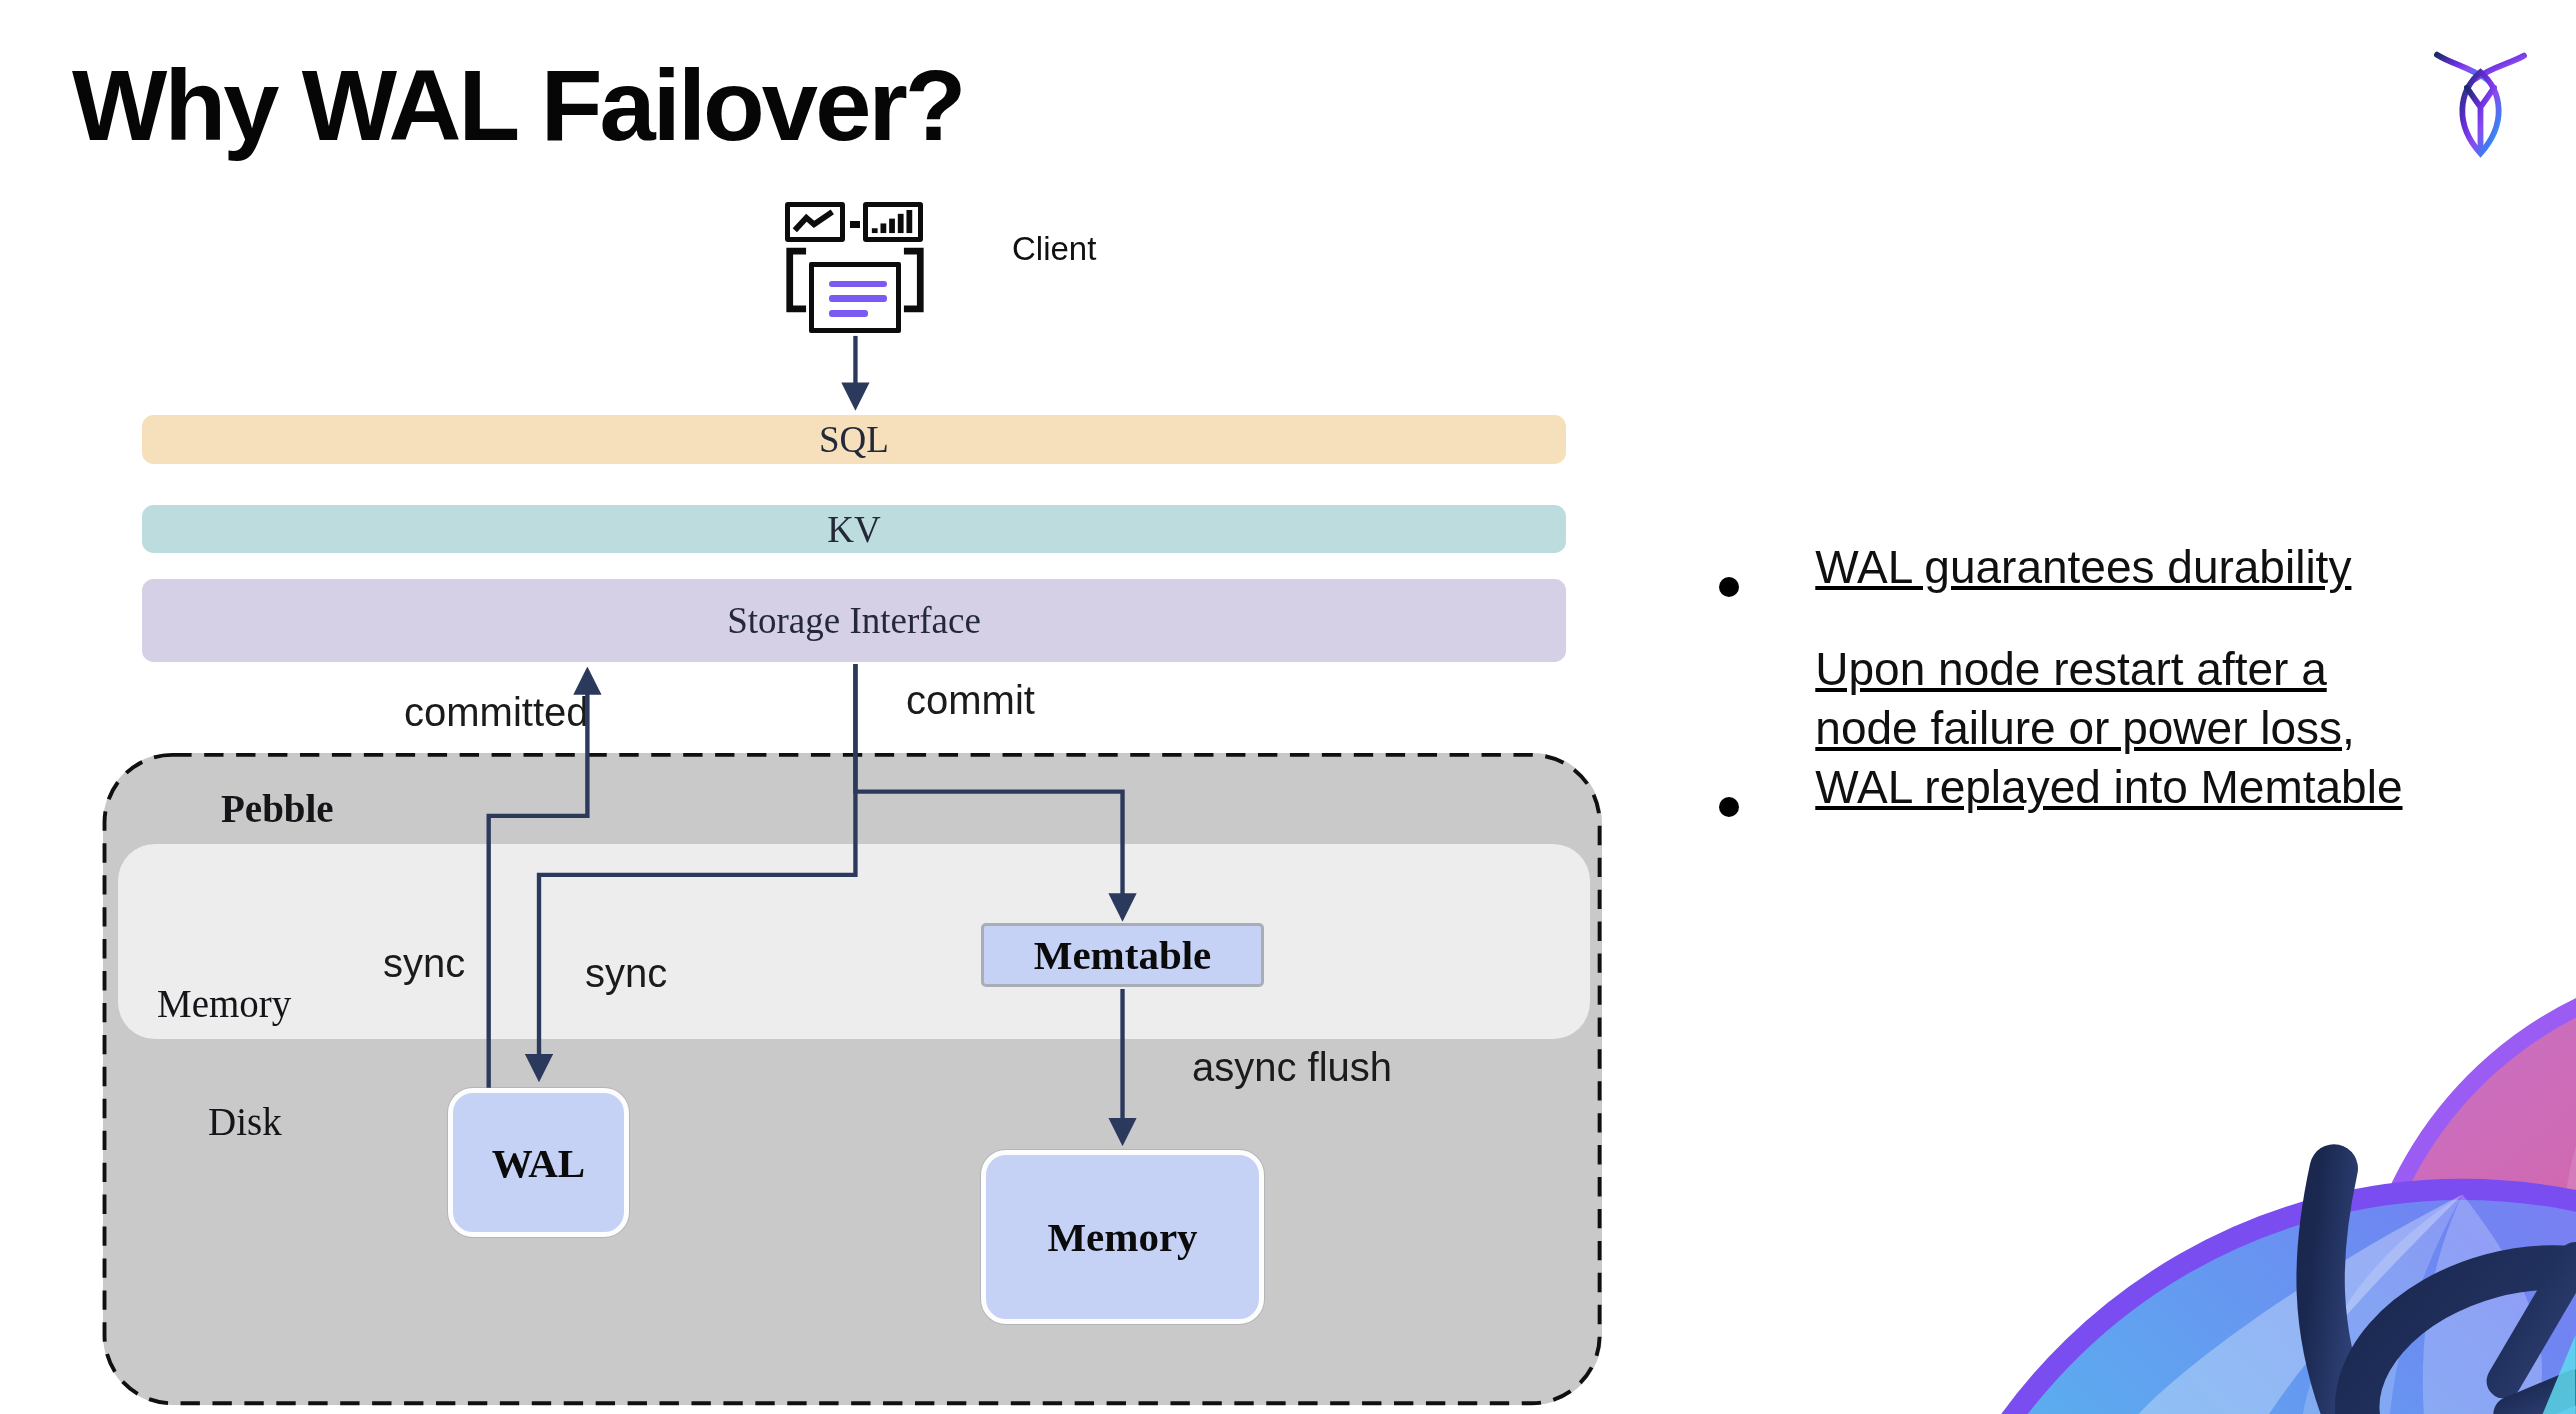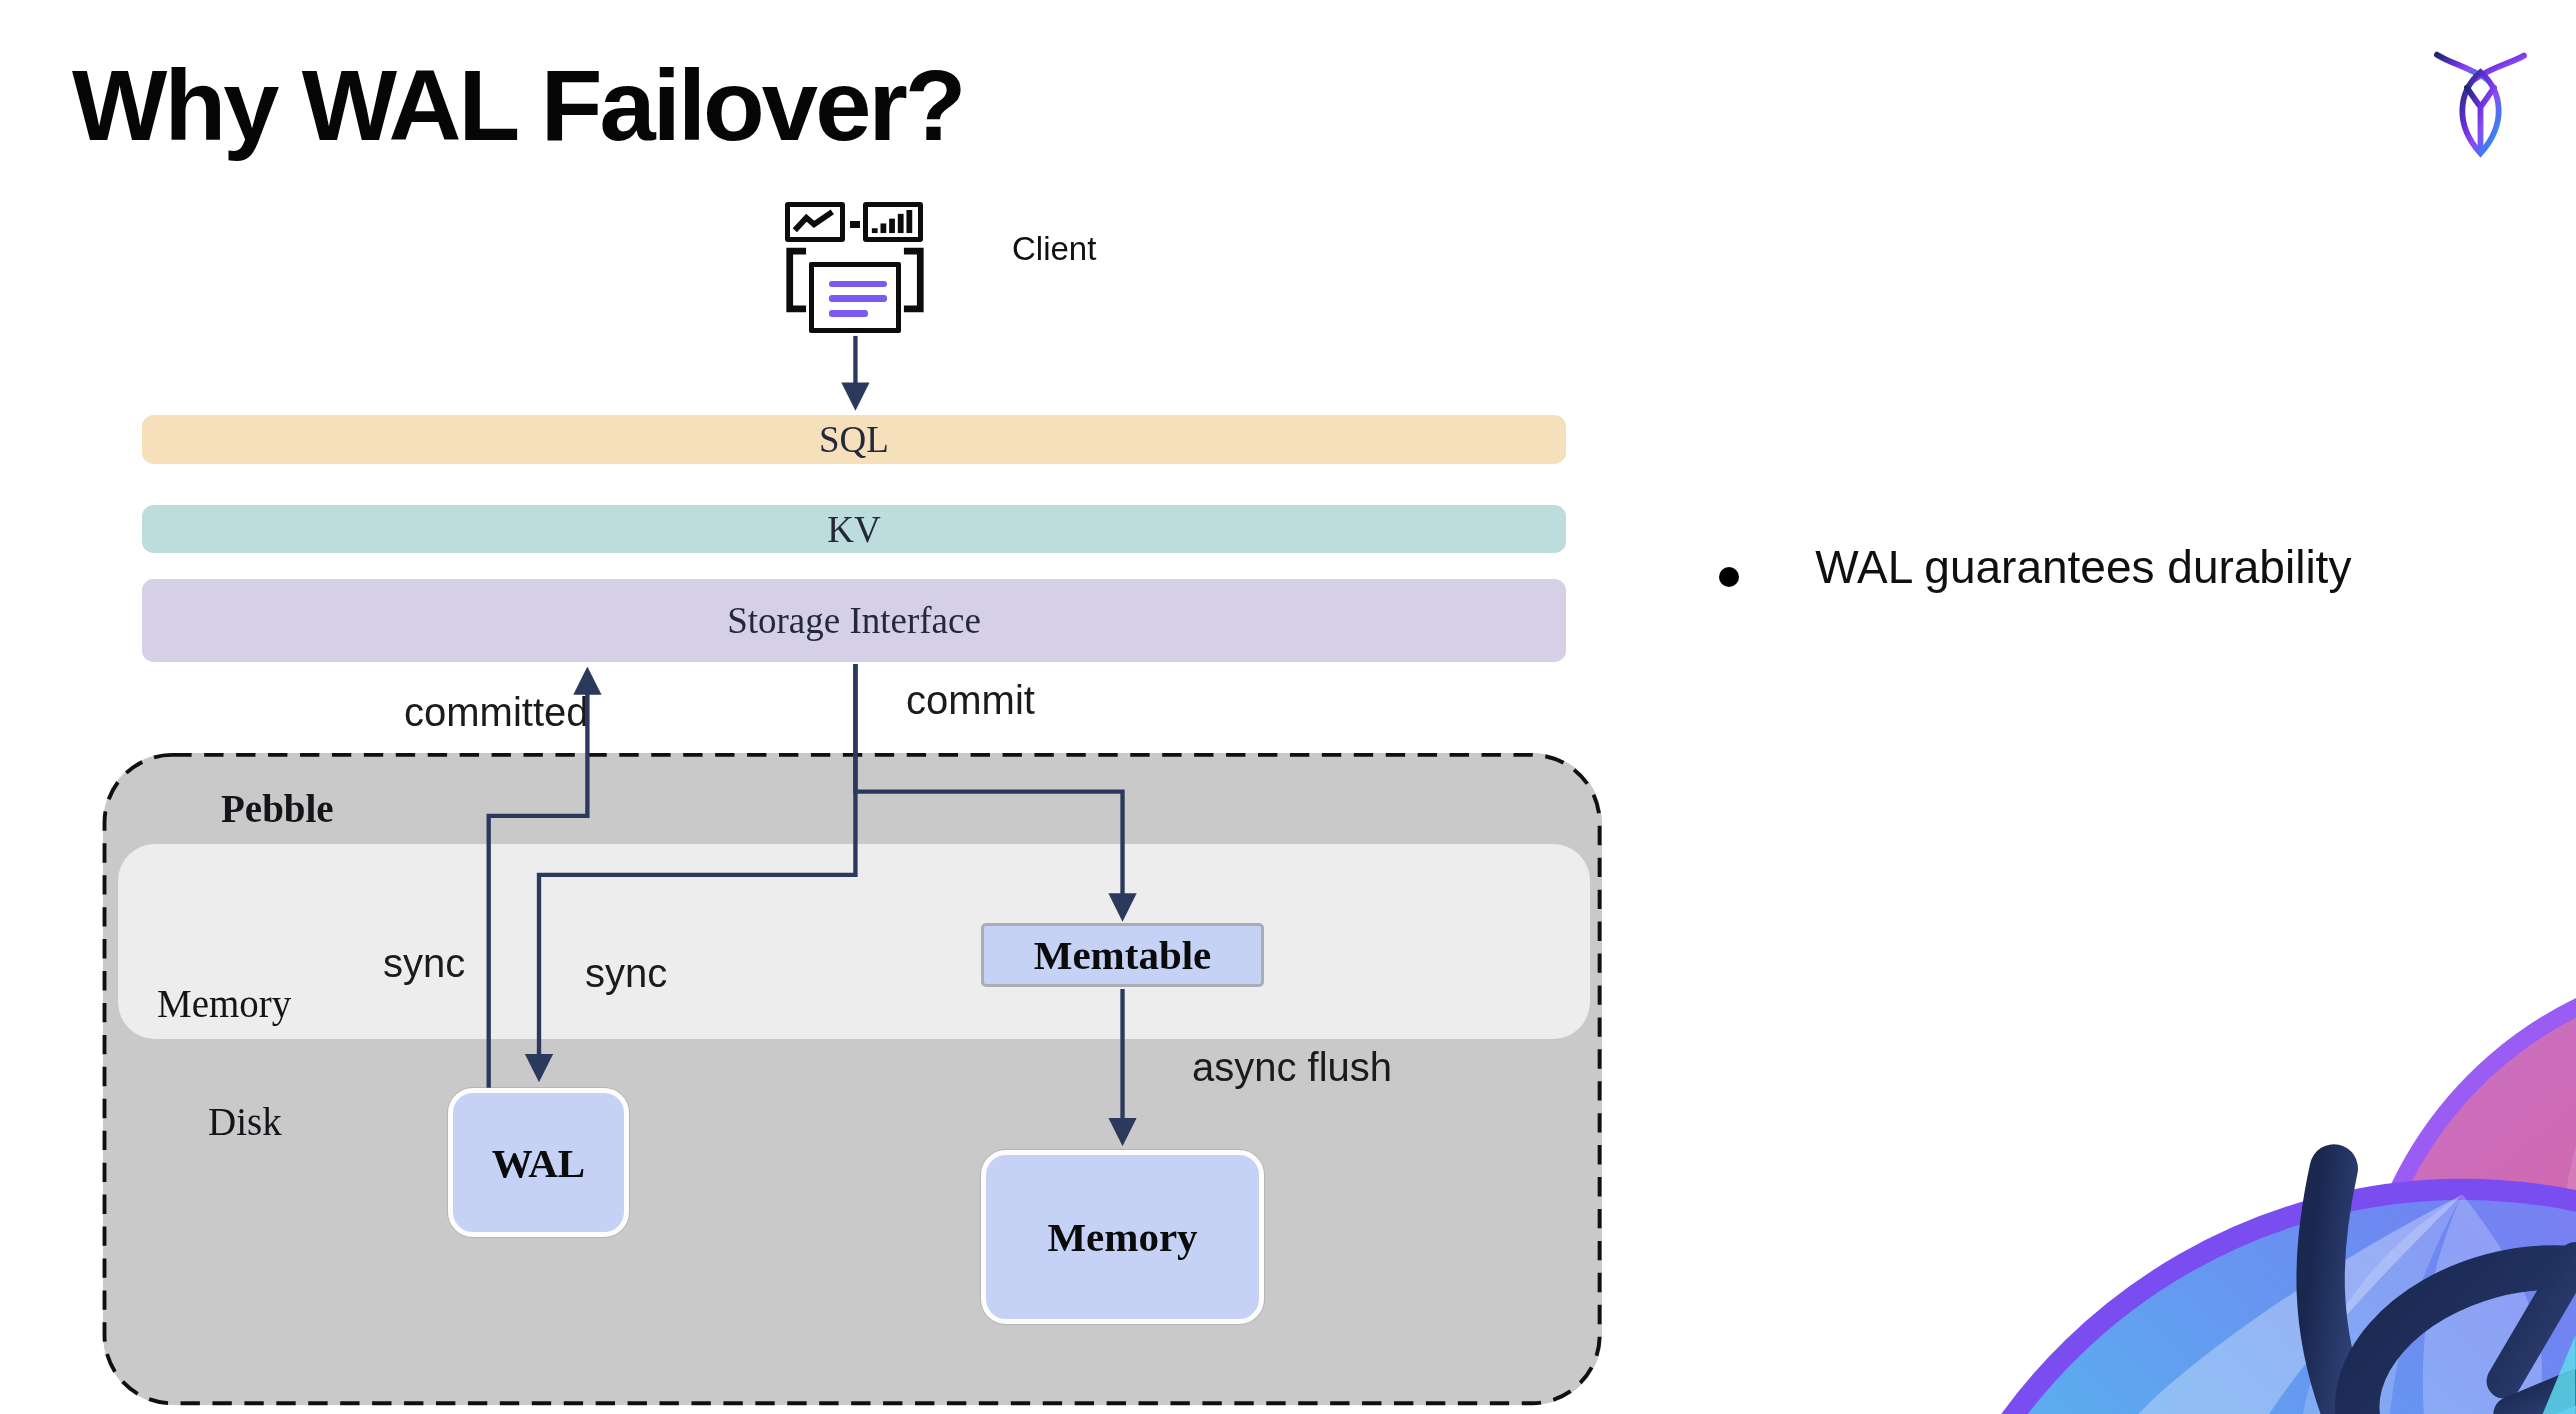--- a/index.html
+++ b/index.html
@@ -42,21 +42,21 @@
   
   .arrow-label{font-size:40px;color:#1b1b1d;white-space:nowrap;}
   #committed-label{left:404px;top:690px;}
   #commit-label{left:906px;top:678px;}
   #sync-left-label{left:383px;top:941px;}
   #sync-right-label{left:585px;top:951px;}
   #async-label{left:1192px;top:1045px;}
 
   
   .bullets{left:1719px;top:538px;width:852px;}
-  .bullet{display:flex;align-items:center;}
+  .bullet{display:flex;align-items:flex-end;text-decoration:underline;}
   .bullet + .bullet{margin-top:43px;}
   .bullet .dot{flex:none;width:20.3px;height:20.3px;border-radius:50%;background:#000;margin-top:19.4px;}
   .bullet .btext{margin-left:76px;font-size:46px;line-height:59px;color:#101010;}
   .btext span{display:block;}
 
   svg{position:absolute;left:0;top:0;}
   .overlay{left:0;top:0;pointer-events:none;}
 </style>
 </head>
 <body>
@@ -143,20 +143,28 @@
   <div class="abs arrow-label" id="commit-label">commit</div>
   <div class="abs arrow-label" id="sync-left-label">sync</div>
   <div class="abs arrow-label" id="sync-right-label">sync</div>
   <div class="abs arrow-label" id="async-label">async flush</div>
 
   <div class="abs bullets">
     <div class="bullet">
       <div class="dot"></div>
       <div class="btext">
         <span>WAL guarantees durability</span>
+      </div>
+    </div>
+    <div class="bullet">
+      <div class="dot"></div>
+      <div class="btext">
+        <span>Upon node restart after a</span>
+        <span>node failure or power loss,</span>
+        <span>WAL replayed into Memtable</span>
       </div>
     </div>
   </div>
 
   <svg class="overlay" width="2576" height="1415" viewBox="0 0 2662 1462">
     <defs>
       <marker id="ah" viewBox="0 0 10 10" refX="1" refY="5" markerWidth="6.5" markerHeight="6.5" orient="auto">
         <path d="M 0 0 L 10 5 L 0 10 Z" fill="#2b3a5c"></path>
       </marker>
     </defs>

